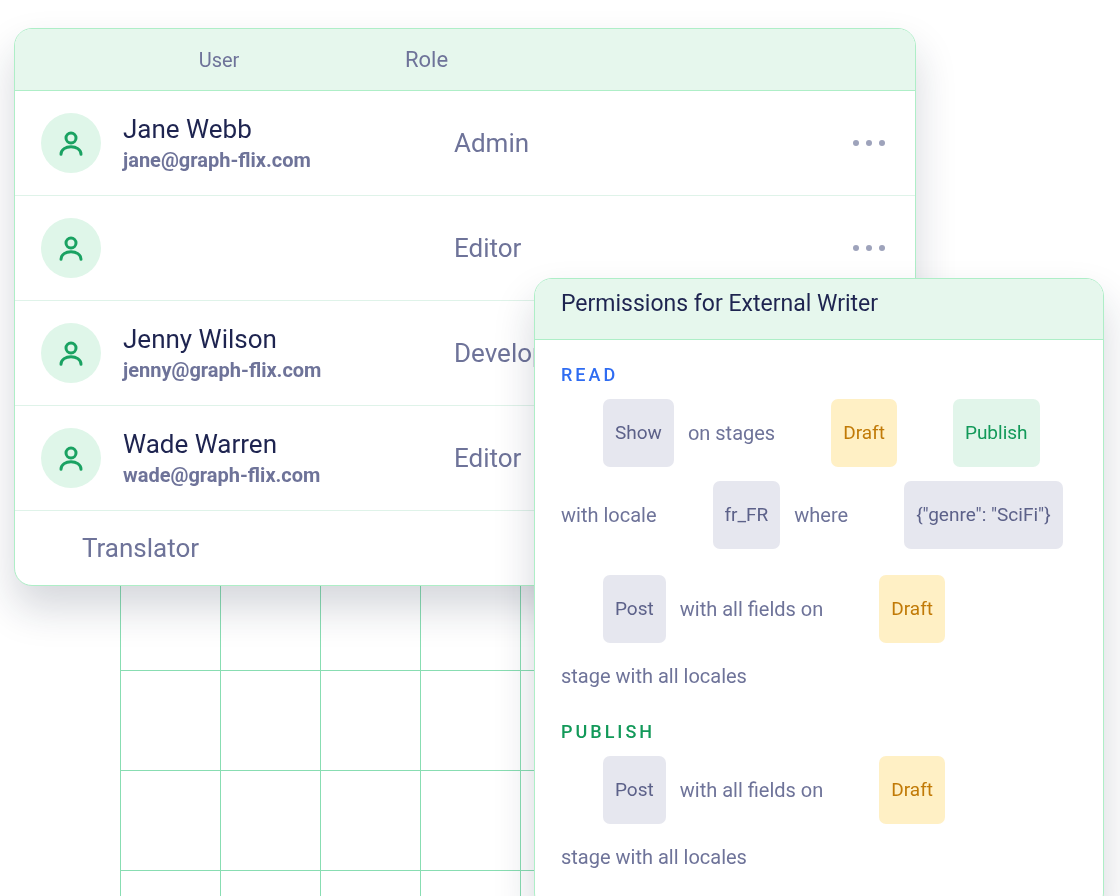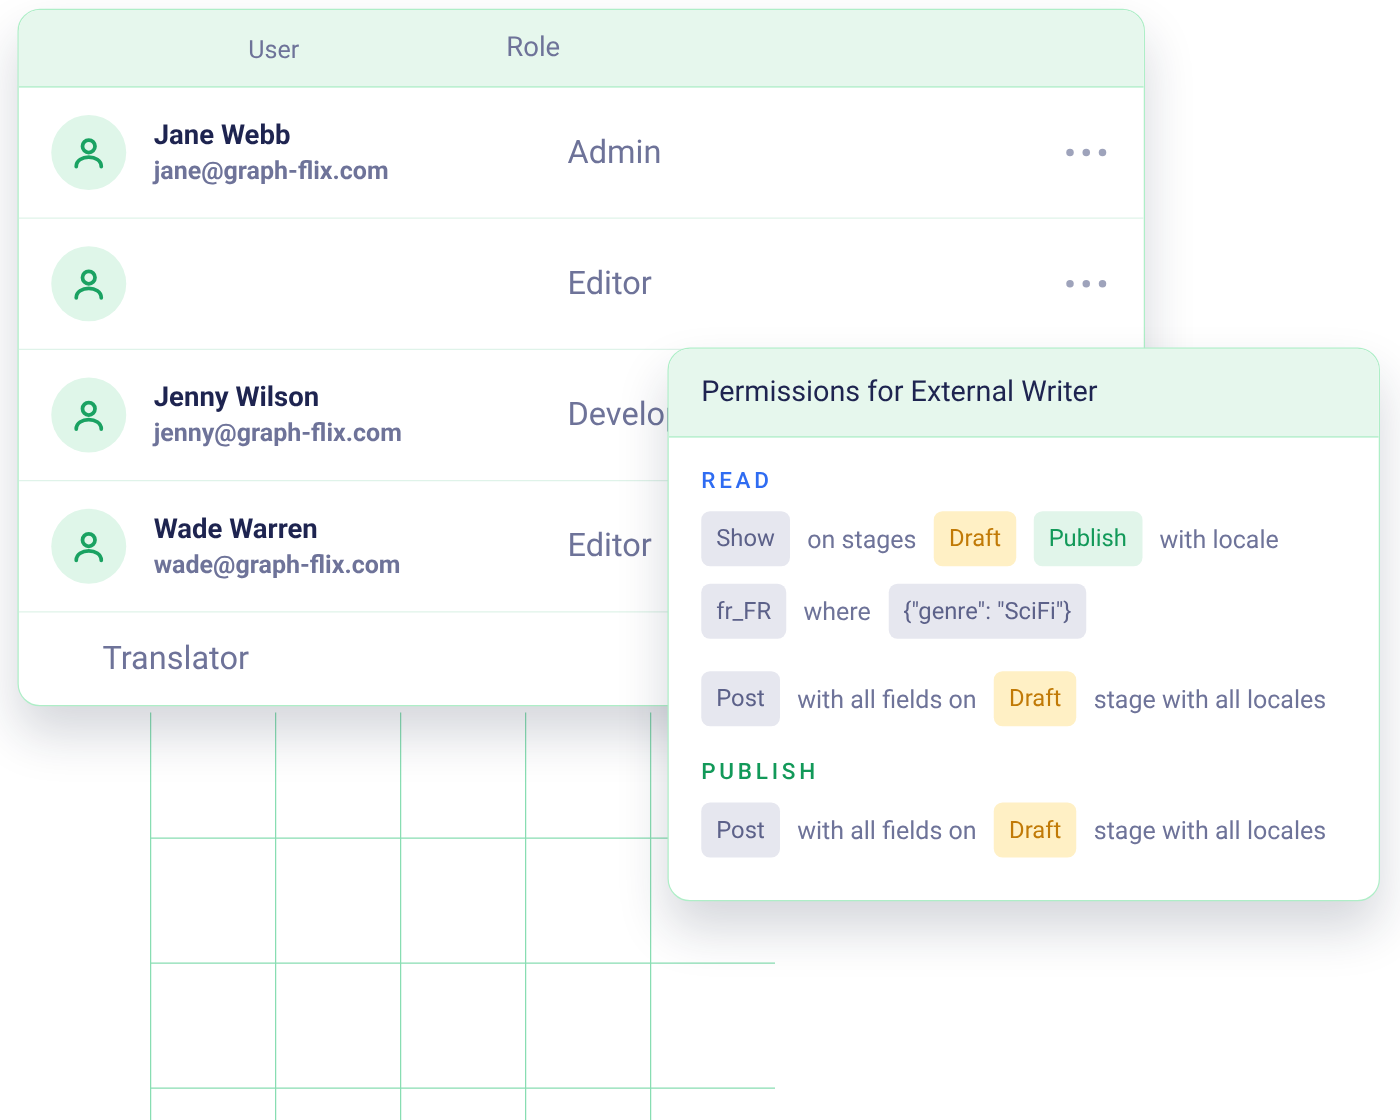--- a/index.html
+++ b/index.html
@@ -27,50 +27,50 @@
 
   
   .decor-grid{position:absolute;left:120px;top:570px;width:500px;height:350px;}
   .decor-grid .gv{position:absolute;top:0;bottom:0;width:1px;background:var(--grid-green);} 
   .decor-grid .gh{position:absolute;left:0;right:0;height:1px;background:var(--grid-green);} 
 
   
   .card{position:absolute;background:#fff;border:1px solid var(--card-border);border-radius:18px;box-shadow:var(--shadow);overflow:hidden;}
 
   
-  .users-card{left:14px;top:7px;width:900px;}
+  .users-card{left:14px;top:28px;width:900px;}
   .u-head{display:flex;align-items:center;background:var(--card-heading-bg);padding:18px 24px 18px 18px;border-bottom:1px solid var(--card-border);}
   .u-head .c-user{flex:0 0 372px;text-align:center;color:var(--slate);font-size:20px;}
   .u-head .c-role{flex:0 0 180px;color:var(--slate);font-size:22px;}
 
   .u-row{display:flex;align-items:center;padding:22px 24px 22px 26px;border-top:1px solid var(--row-border);}
   .u-row:first-of-type{border-top:none;}
   .u-col-user{flex:0 0 372px;display:flex;align-items:center;gap:22px;}
   .u-col-role{flex:0 0 220px;color:var(--slate);font-size:26px;margin-left:41px;}
   .u-col-actions{margin-left:auto;}
 
   .avatar{width:60px;height:60px;border-radius:50%;background:var(--avatar-bg);display:flex;align-items:center;justify-content:center;flex-shrink:0;}
   .avatar svg{width:30px;height:30px;}
 
-  .u-name{color:var(--navy);font-size:22px;font-weight:700;line-height:1.2;}
+  .u-name{color:var(--navy);font-size:26px;font-weight:400;line-height:1.2;}
   .u-email{color:var(--slate);font-size:20px;margin-top:2px;font-weight:bold;}
 
   .more{display:flex;gap:7px;padding:6px;cursor:pointer;}
   .more span{width:6px;height:6px;border-radius:50%;background:#9ea3bb;}
 
   
   .perm-card{left:534px;top:278px;width:568px;}
-  .perm-head{background:var(--card-heading-bg);padding:21px 26px 22px;border-bottom:1px solid var(--card-border);color:var(--navy);font-size:23px;font-weight:400;}
+  .perm-head{background:var(--card-heading-bg);padding:11px 26px 22px;border-bottom:1px solid var(--card-border);color:var(--navy);font-size:23px;font-weight:400;}
   .perm-body{padding:24px 22px 28px 26px;border-radius:13px;}
   .perm-section{margin-bottom:26px;}
   .perm-section:last-child{margin-bottom:6px;}
   .perm-label{letter-spacing:3px;font-size:18px;font-weight:500;margin-bottom:14px;}
   .lbl-blue{color:var(--blue);} .lbl-green{color:var(--green);}
   .perm-line{display:flex;flex-wrap:wrap;align-items:center;gap:14px;font-size:20px;color:var(--slate);line-height:1.9;}
-  .chip{display:inline-flex;align-items:center;padding:4px 12px;border-radius:7px;font-size:19px;}
+  .chip{display:inline-flex;align-items:center;padding:16px 12px;border-radius:7px;font-size:19px;margin-left:42px;}
   .chip-gray{background:var(--chip-gray-bg);color:var(--chip-gray-text);}
   .chip-yellow{background:var(--chip-yellow-bg);color:var(--orange);}
   .chip-green{background:var(--chip-green-bg);color:var(--chip-green-text);}
   .w{color:var(--slate);}
 </style>
 </head>
 <body>
 
 <div class="stage">
 

